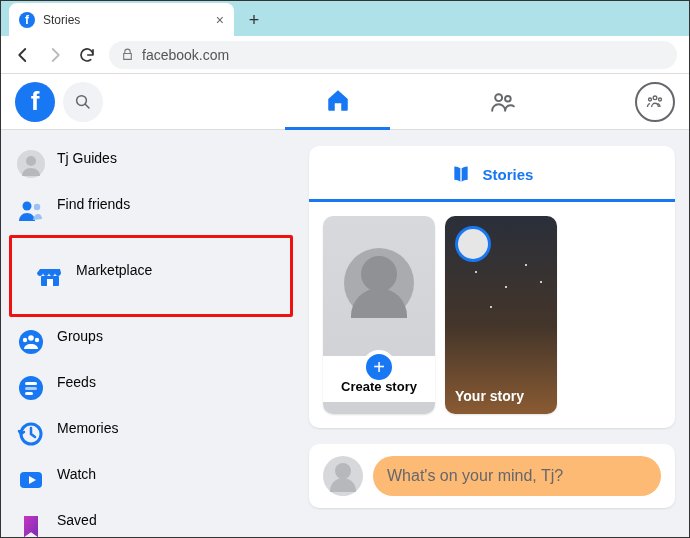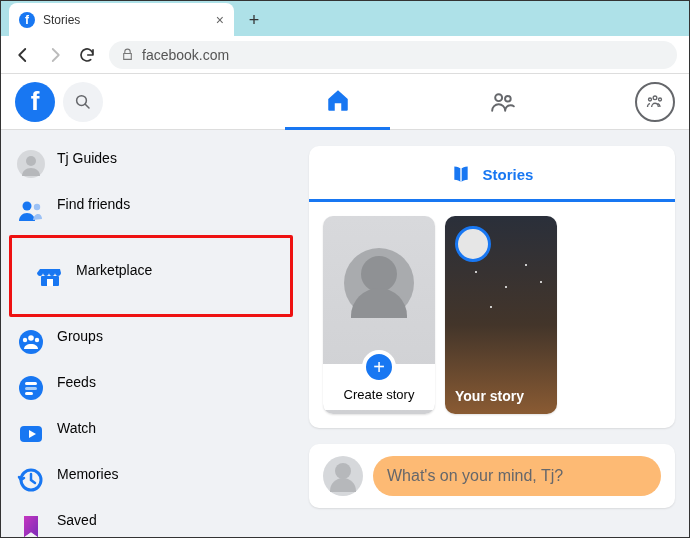--- a/index.html
+++ b/index.html
@@ -36,21 +36,21 @@
 .story-tab{flex:1;display:flex;align-items:center;justify-content:center;gap:12px;height:56px;font-weight:600;font-size:15px;cursor:pointer}
 .story-tab.active{color:#1877f2;box-shadow:inset 0 -3px 0 #1877f2}
 .story-tab.inactive{color:#65676b}
 .stories-row{padding:14px;display:flex;gap:10px}
 .story-card{width:112px;height:198px;border-radius:10px;overflow:hidden;position:relative;cursor:pointer;box-shadow:0 1px 2px rgba(0,0,0,.12)}
 .story-bg1{background:linear-gradient(180deg,#d8d9dc 0%,#cfd0d3 100%)}
 .story-bg2{background:linear-gradient(180deg,#2a2f3a 0%,#43352a 55%,#8a5b33 100%)}
 .avatar-lg{width:70px;height:70px;border-radius:50%;background:#a9abae;position:absolute;top:32px;left:21px}
 .avatar-lg::before{content:"";position:absolute;width:36px;height:36px;border-radius:50%;background:#8f9194;top:8px;left:17px}
 .avatar-lg::after{content:"";position:absolute;width:56px;height:30px;border-radius:28px 28px 0 0;background:#8f9194;bottom:0;left:7px}
-.create-bar{position:absolute;bottom:4px;left:0;right:0;height:46px;background:#fff;display:flex;align-items:flex-end;justify-content:center;padding-bottom:8px;font-size:13px;font-weight:400;color:#050505}
+.create-bar{position:absolute;bottom:12px;left:0;right:0;height:46px;background:#fff;display:flex;align-items:flex-end;justify-content:center;padding-bottom:8px;font-size:13px;font-weight:700;color:#050505}
 .plus-btn{position:absolute;bottom:30px;left:39px;width:34px;height:34px;border-radius:50%;background:#1877f2;border:4px solid #fff;display:flex;align-items:center;justify-content:center;color:#fff;font-size:20px}
 .story-avatar{position:absolute;top:10px;left:10px;width:36px;height:36px;border-radius:50%;background:#e6e6e6;border:3px solid #1877f2}
 .story-label{position:absolute;bottom:10px;left:10px;right:10px;color:#fff;font-weight:600;font-size:14px}
 .compose{display:flex;align-items:center;padding:12px 14px;gap:10px}
 .compose-av{width:40px;height:40px;border-radius:50%;background:#d6d8db;position:relative}
 .compose-av::before{content:"";position:absolute;width:16px;height:16px;border-radius:50%;background:#b6b8bb;top:7px;left:12px}
 .compose-av::after{content:"";position:absolute;width:26px;height:14px;border-radius:13px 13px 0 0;background:#b6b8bb;bottom:4px;left:7px}
 .compose-input{flex:1;height:40px;background:#fdba74;border-radius:20px;display:flex;align-items:center;padding:0 14px;color:#65676b;font-size:16px;cursor:pointer}
 svg{display:block}
 .star-sprinkle{position:absolute;width:2px;height:2px;background:#fff;border-radius:50%}
@@ -182,35 +182,35 @@
             <rect x="8" y="8" width="12" height="3" rx="1.5" fill="#fff"></rect>
             <rect x="8" y="13" width="12" height="3" rx="1.5" fill="#a8cef9"></rect>
             <rect x="8" y="18" width="8" height="3" rx="1.5" fill="#fff"></rect>
           </svg>
       </div>
       <span>Feeds</span>
     </div>
     <div class="sb-item">
       <div class="sb-icon">
         <svg width="28" height="28" viewBox="0 0 28 28">
-            <rect x="3" y="6" width="22" height="16" rx="4" fill="#1877f2"></rect>
-            <path d="M12 10l7 4-7 4z" fill="#fff"></path>
-          </svg>
-      </div>
-      <span>Watch</span>
-    </div>
-    <div class="sb-item">
-      <div class="sb-icon">
-        <svg width="28" height="28" viewBox="0 0 28 28">
             <circle cx="14" cy="14" r="10" stroke="#1877f2" stroke-width="3" fill="none"></circle>
             <path d="M14 8v6l4 3" stroke="#1877f2" stroke-width="2.5" fill="none" stroke-linecap="round"></path>
             <path d="M4 14l-2-3M4 14l3-2" stroke="#1877f2" stroke-width="2.5" fill="none" stroke-linecap="round"></path>
           </svg>
       </div>
       <span>Memories</span>
+    </div>
+    <div class="sb-item">
+      <div class="sb-icon">
+        <svg width="28" height="28" viewBox="0 0 28 28">
+            <rect x="3" y="6" width="22" height="16" rx="4" fill="#1877f2"></rect>
+            <path d="M12 10l7 4-7 4z" fill="#fff"></path>
+          </svg>
+      </div>
+      <span>Watch</span>
     </div>
     <div class="sb-item">
       <div class="sb-icon">
         <svg width="28" height="28" viewBox="0 0 28 28">
             <path d="M7 4h14v21l-7-5-7 5z" fill="#b537c6"></path>
             <path d="M7 4h7v21l-7 5z" fill="#e946d1" opacity="0"></path>
             <path d="M7 4h14v21l-7-5-7 5z" fill="url(#g1)"></path>
             <defs>
               <linearGradient id="g1" x1="0" y1="0" x2="1" y2="1">
                 <stop offset="0" stop-color="#c536c0"></stop>

